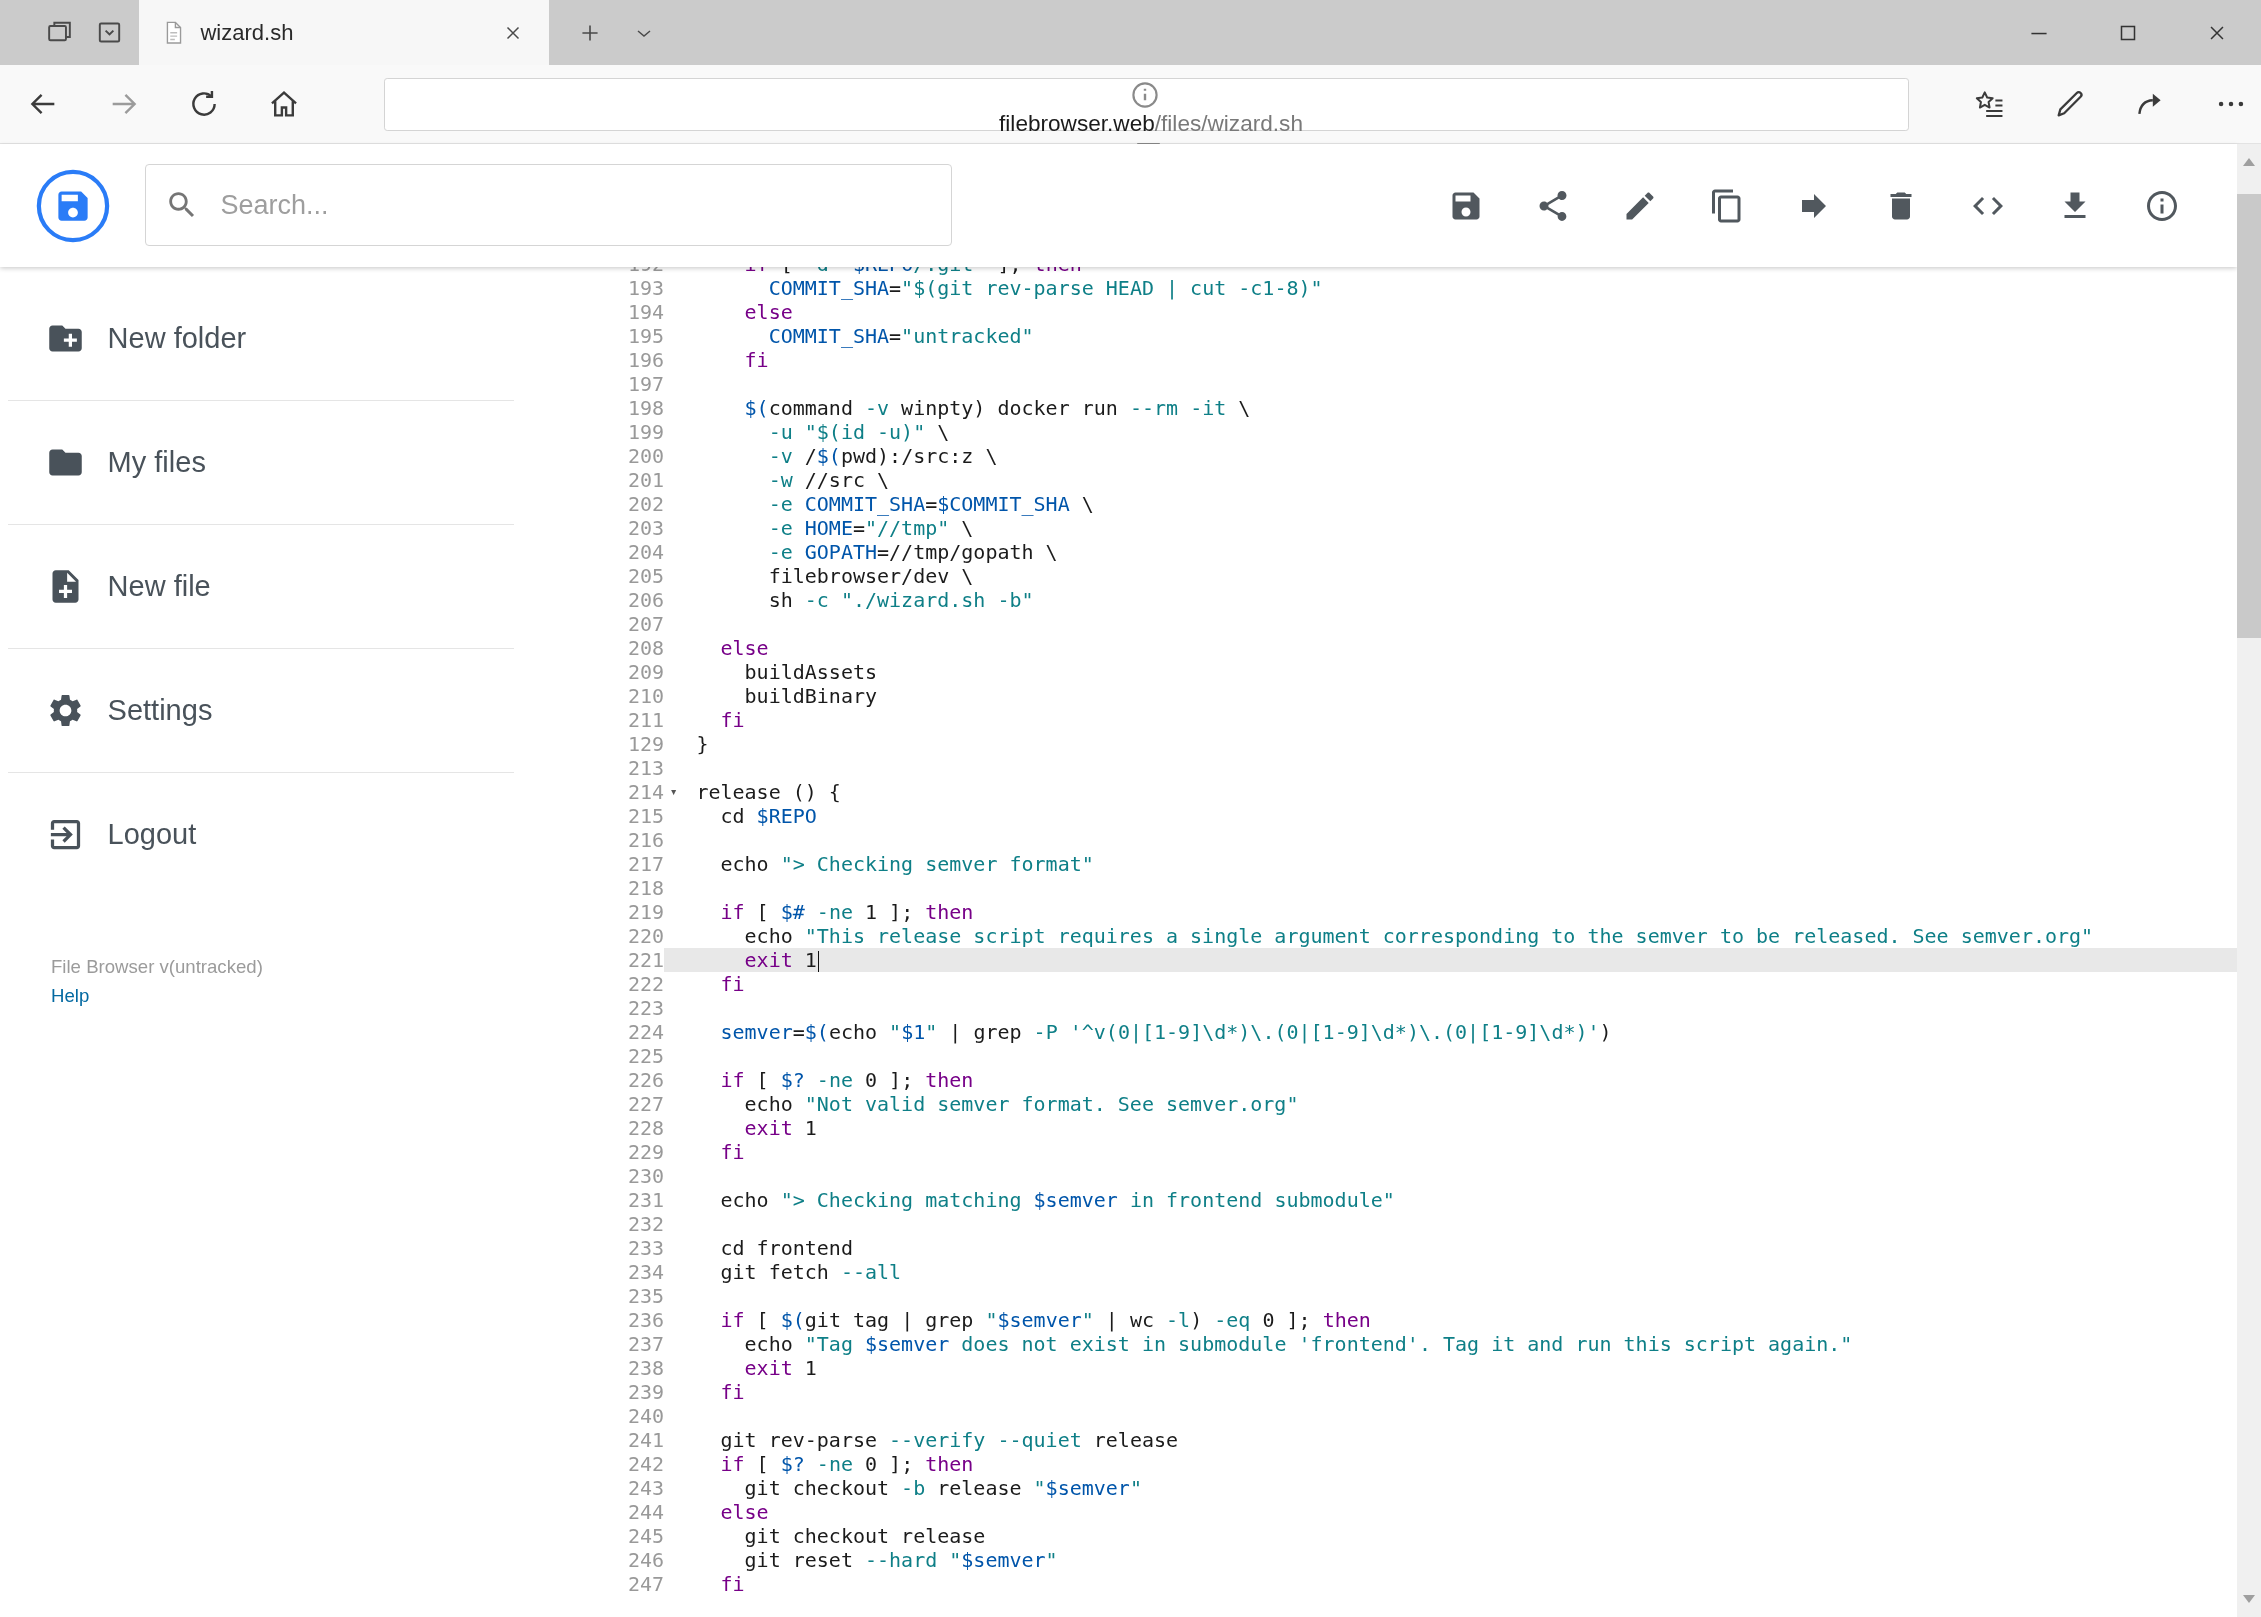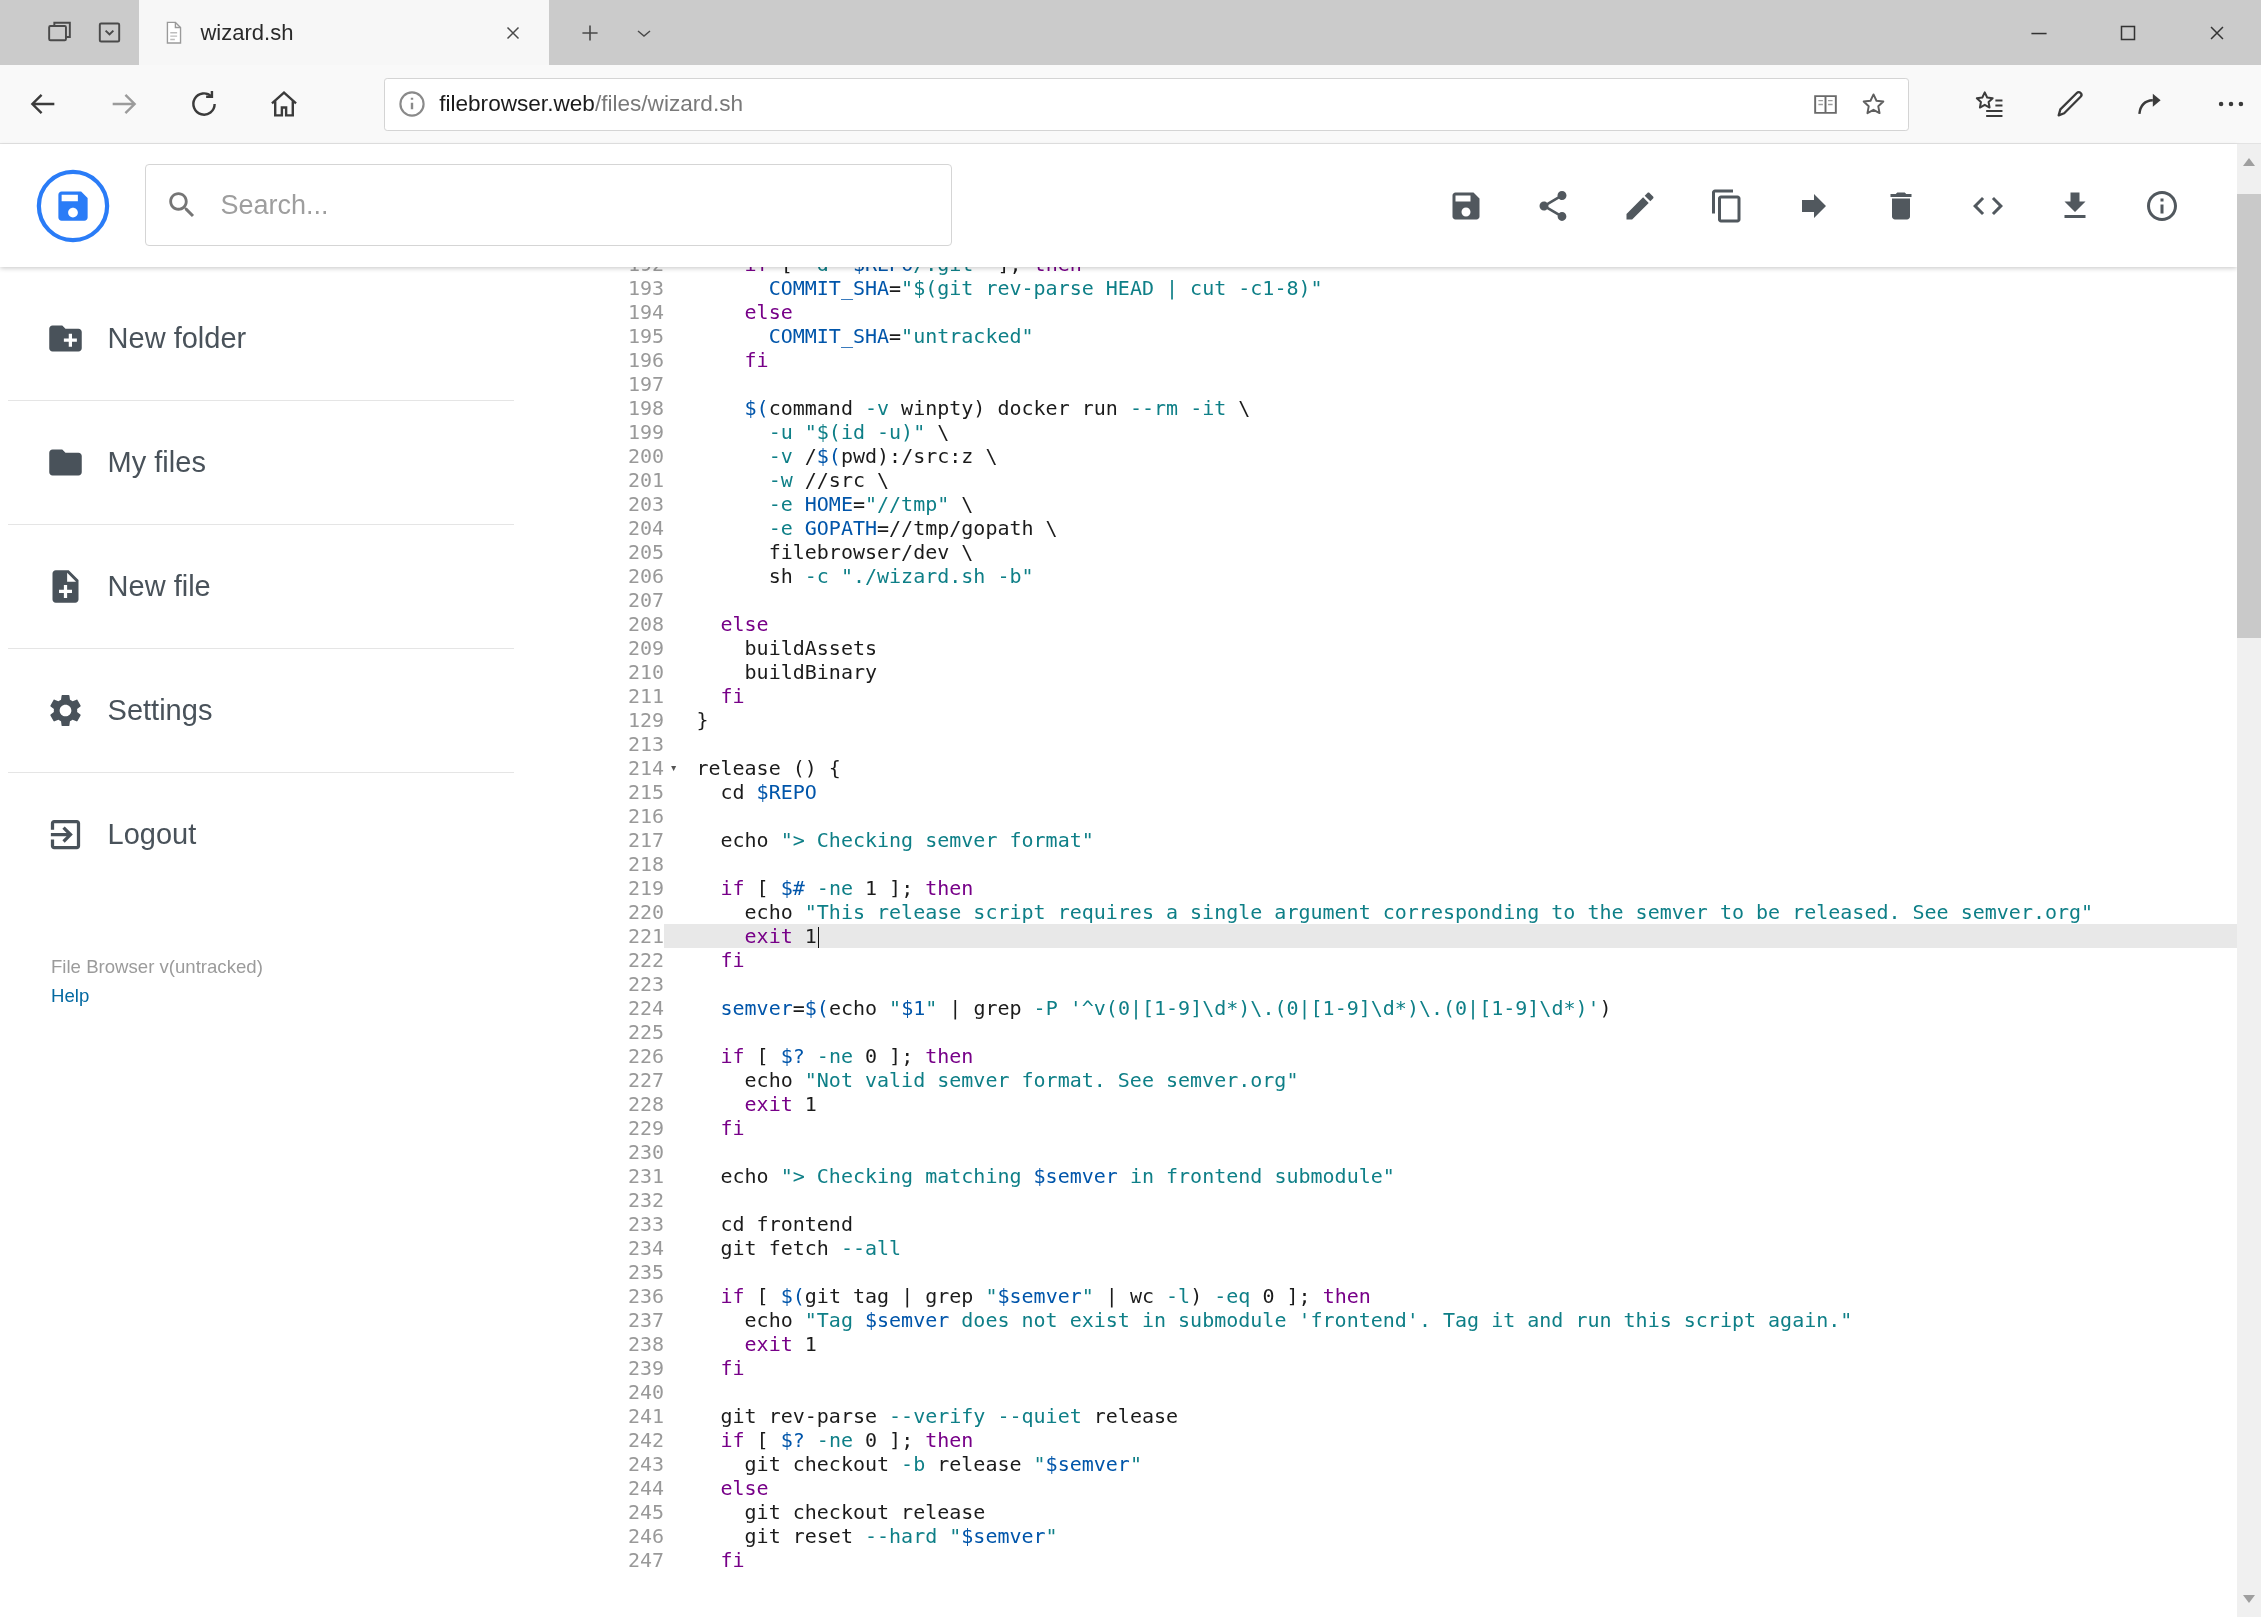--- a/index.html
+++ b/index.html
@@ -29,21 +29,21 @@
   .win-controls{margin-left:auto;display:flex;}
   .win-btn{width:89px;height:65px;display:flex;align-items:center;justify-content:center;}
   .win-btn svg{width:26px;height:26px;}
 
   
   .addrbar{position:absolute;left:0;top:65px;width:2261px;height:79px;background:#f9f9f9;
     border-bottom:0.8px solid #e3e3e3;display:flex;align-items:center;padding-left:14.5px;}
   .nav-btn{width:58px;height:58px;display:flex;align-items:center;justify-content:center;margin-right:22.6px;}
   .nav-btn svg{width:34px;height:34px;}
   .urlbox{margin-left:48px;width:1534px;height:53px;background:#fff;border:1.6px solid #d4d4d4;
-    border-radius:3.2px;display:flex;align-items:center;padding:0 13px 0 11.3px;}
+    border-radius:3.2px;display:flex;align-items:center;padding:0 13px 0 11.3px;flex-direction:column;}
   .urlbox .site-info svg{width:32px;height:32px;}
   .url-text{margin-left:11.3px;font-size:22.6px;white-space:nowrap;flex:1;}
   .url-host{color:#1b1b1b;}
   .url-path{color:#797979;}
   .urlbox-ic{width:42px;height:42px;display:flex;align-items:center;justify-content:center;margin-left:6.5px;}
   .urlbox-ic svg{width:31px;height:31px;}
   .addr-right{display:flex;margin-left:50px;gap:19.4px;}
   .addr-right .nav-btn{margin-right:0;width:61px;}
 
   
@@ -338,20 +338,21 @@
       <div class="cm-line"><div class="gutter">192</div><div class="foldcol"></div><div class="code">    <span class="tk-kw">if</span> [ <span class="tk-flag">-d</span> <span class="tk-str">"</span><span class="tk-vr">$REPO</span><span class="tk-str">/.git"</span> ]; <span class="tk-kw">then</span></div></div>
       <div class="cm-line"><div class="gutter">193</div><div class="foldcol"></div><div class="code">      <span class="tk-vr">COMMIT_SHA</span>=<span class="tk-str">"$(git rev-parse HEAD | cut -c1-8)"</span></div></div>
       <div class="cm-line"><div class="gutter">194</div><div class="foldcol"></div><div class="code">    <span class="tk-kw">else</span></div></div>
       <div class="cm-line"><div class="gutter">195</div><div class="foldcol"></div><div class="code">      <span class="tk-vr">COMMIT_SHA</span>=<span class="tk-str">"untracked"</span></div></div>
       <div class="cm-line"><div class="gutter">196</div><div class="foldcol"></div><div class="code">    <span class="tk-kw">fi</span></div></div>
       <div class="cm-line"><div class="gutter">197</div><div class="foldcol"></div><div class="code"></div></div>
       <div class="cm-line"><div class="gutter">198</div><div class="foldcol"></div><div class="code">    <span class="tk-vr">$(</span>command <span class="tk-flag">-v</span> winpty) docker run <span class="tk-flag">--rm</span> <span class="tk-flag">-it</span> \</div></div>
       <div class="cm-line"><div class="gutter">199</div><div class="foldcol"></div><div class="code">      <span class="tk-flag">-u</span> <span class="tk-str">"$(id -u)"</span> \</div></div>
       <div class="cm-line"><div class="gutter">200</div><div class="foldcol"></div><div class="code">      <span class="tk-flag">-v</span> /<span class="tk-vr">$(</span>pwd):/src:z \</div></div>
       <div class="cm-line"><div class="gutter">201</div><div class="foldcol"></div><div class="code">      <span class="tk-flag">-w</span> //src \</div></div>
+      <div class="cm-line"><div class="gutter">202</div><div class="foldcol"></div><div class="code">      <span class="tk-flag">-e</span> <span class="tk-vr">COMMIT_SHA</span>=<span class="tk-vr">$COMMIT_SHA</span> \</div></div>
       <div class="cm-line"><div class="gutter">203</div><div class="foldcol"></div><div class="code">      <span class="tk-flag">-e</span> <span class="tk-vr">HOME</span>=<span class="tk-str">"//tmp"</span> \</div></div>
       <div class="cm-line"><div class="gutter">204</div><div class="foldcol"></div><div class="code">      <span class="tk-flag">-e</span> <span class="tk-vr">GOPATH</span>=//tmp/gopath \</div></div>
       <div class="cm-line"><div class="gutter">205</div><div class="foldcol"></div><div class="code">      filebrowser/dev \</div></div>
       <div class="cm-line"><div class="gutter">206</div><div class="foldcol"></div><div class="code">      sh <span class="tk-flag">-c</span> <span class="tk-str">"./wizard.sh -b"</span></div></div>
       <div class="cm-line"><div class="gutter">207</div><div class="foldcol"></div><div class="code"></div></div>
       <div class="cm-line"><div class="gutter">208</div><div class="foldcol"></div><div class="code">  <span class="tk-kw">else</span></div></div>
       <div class="cm-line"><div class="gutter">209</div><div class="foldcol"></div><div class="code">    buildAssets</div></div>
       <div class="cm-line"><div class="gutter">210</div><div class="foldcol"></div><div class="code">    buildBinary</div></div>
       <div class="cm-line"><div class="gutter">211</div><div class="foldcol"></div><div class="code">  <span class="tk-kw">fi</span></div></div>
       <div class="cm-line"><div class="gutter">129</div><div class="foldcol"></div><div class="code">}</div></div>

